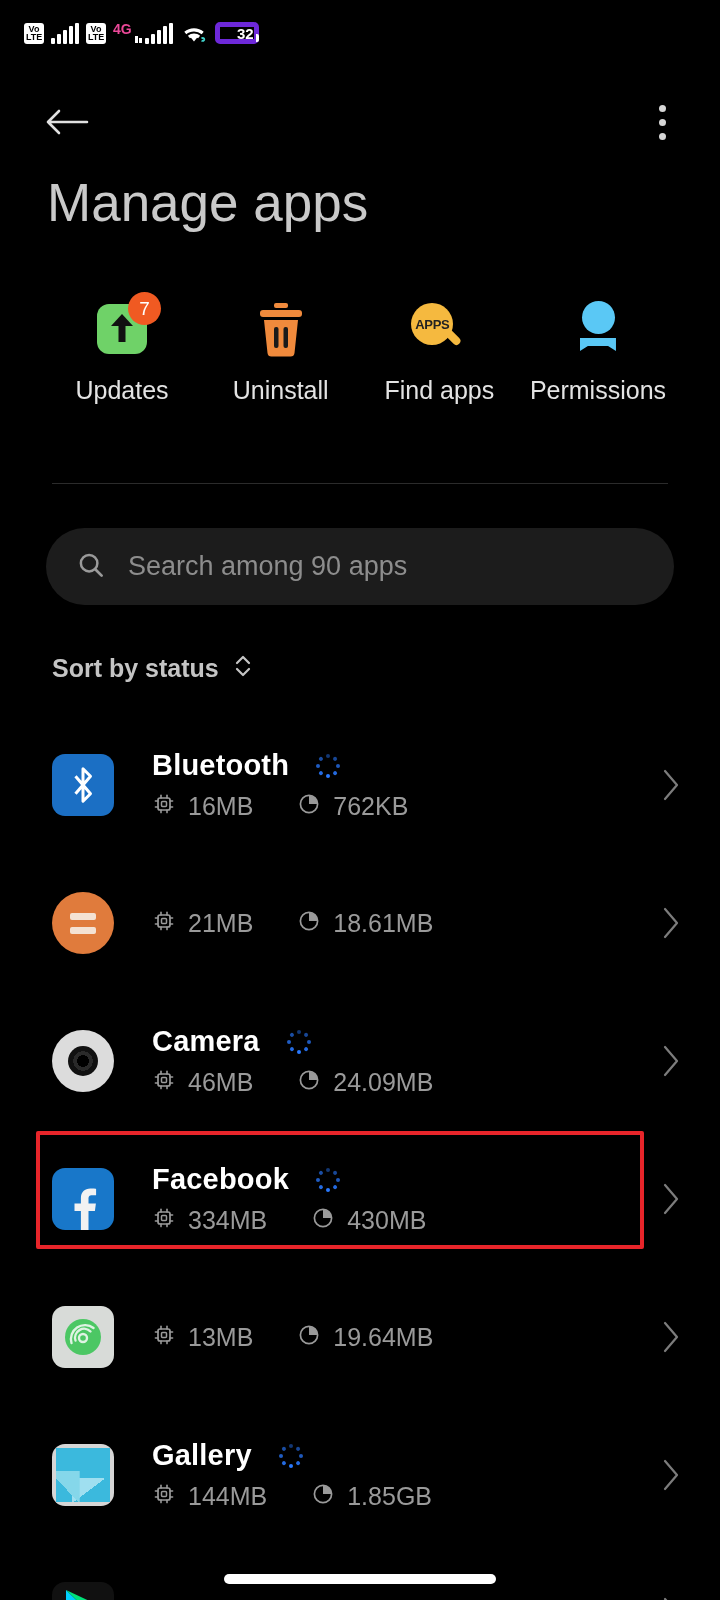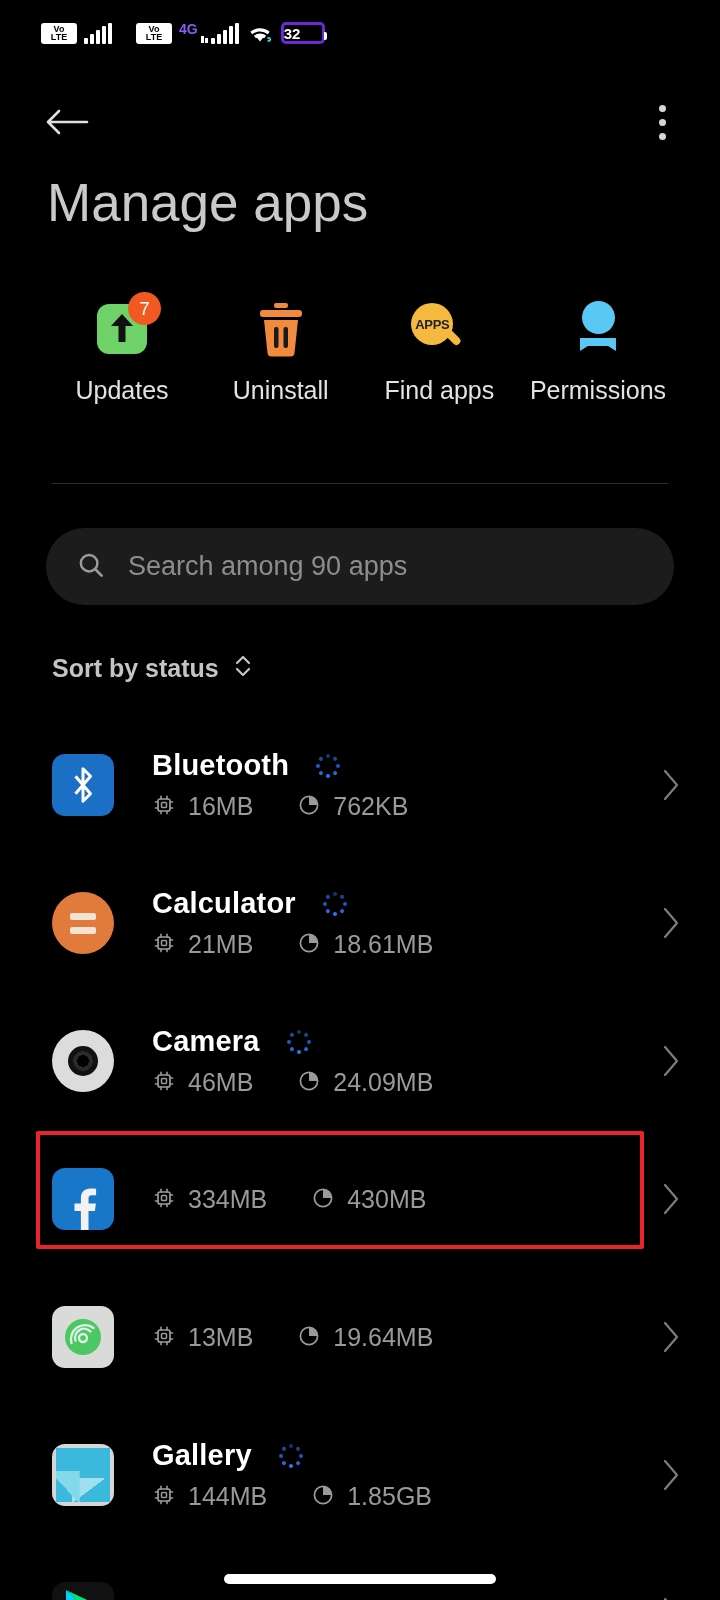--- a/index.html
+++ b/index.html
@@ -45,40 +45,40 @@
     border-left:4px solid transparent; border-right:4px solid transparent;
     border-bottom:5px solid #fff; transform:translateX(-50%);
   }
 
   .ic-gear { width:22px; height:22px; position:relative; }
   .ic-gear svg { display:block; }
 
   .ic-volte {
     background:#fff; color:#000; border-radius:3px;
     font-size:9px; font-weight:700; line-height:8.5px;
-    padding:2px 2px; text-align:center; width:36px;margin-left:17px;
+    padding:2px 2px; text-align:center; width:20px;
   }
   .bars { display:flex; align-items:flex-end; gap:2px; height:21px; }
   .bars i { width:4px; background:#fff; display:block; border-radius:1px; }
   .bars i:nth-child(1){height:6px;}
   .bars i:nth-child(2){height:10px;}
   .bars i:nth-child(3){height:14px;}
   .bars i:nth-child(4){height:18px;}
   .bars i:nth-child(5){height:21px;}
   .net-group { display:flex; align-items:flex-end; gap:3px; }
-  .gtxt { color:#8b5cf6; font-size:14px; font-weight:600; line-height:11px; margin-bottom:9px; }
+  .gtxt { color:#ec4899; font-size:14px; font-weight:600; line-height:11px; margin-bottom:9px; }
   .updown { display:flex; align-items:flex-end; gap:1px; margin-bottom:1px; }
   .updown i { width:3px; background:#fff; display:block; }
   .updown i:first-child{height:7px;}
   .updown i:last-child{height:5px;}
 
   .ic-wifi { width:28px; height:22px; position:relative; }
   .batt {
-    width:44px; height:22px; border:3px solid #6d28d9; border-radius:5px;
-    position:relative; display:flex; align-items:center; justify-content:flex-start;
+    width:44px; height:22px; border:5px solid #6d28d9; border-radius:5px;
+    position:relative; display:flex; align-items:center; justify-content:flex-end;
   }
   .batt::after {
     content:""; position:absolute; right:-5px; top:7px; width:3px; height:8px;
     background:#fff; border-radius:0 2px 2px 0;
   }
   .batt span { color:#fff; font-size:15px; font-weight:700; line-height:1; }
 
   
   .appbar {
     position:absolute; top:84px; left:0; width:720px; height:76px;
@@ -174,21 +174,21 @@
   .row {
     position:relative; height:138px; display:flex; align-items:center;
     padding:0 34px 0 52px;
   }
   .row-icon { width:62px; height:62px; flex:0 0 62px; margin-right:38px;
               display:flex; align-items:center; justify-content:center; }
   .row-main { flex:1 1 auto; display:flex; flex-direction:column; gap:10px; }
   .row-title { display:flex; align-items:center; gap:27px; }
   .row-name { color:#fff; font-size:29px; font-weight:700; letter-spacing:.2px; }
   .row-meta { display:flex; align-items:center; gap:44px; }
-  .meta { display:flex; align-items:flex-end; gap:12px; }
+  .meta { display:flex; align-items:flex-start; gap:12px; }
   .meta .mtxt { color:#9a9a9a; font-size:25px; font-weight:400; }
   .chev { width:30px; flex:0 0 30px; display:flex; align-items:center; justify-content:center; }
 
   
   .dotring { width:24px; height:24px; position:relative; display:block; }
   .dotring i {
     position:absolute; width:4px; height:4px; border-radius:50%;
     background:#2979ff; left:10px; top:0;
     transform-origin:2px 12px;
   }
@@ -423,33 +423,20 @@
     </div>
 
     <div class="row">
       <div class="row-icon">
         <div class="ai ai-calc">
             <i></i>
             <i></i>
           </div>
       </div>
       <div class="row-main">
-        <div class="row-title">
-          <div class="row-name">Calculator</div>
-          <span class="dotring">
-              <i style="transform: rotate(0deg); opacity: 0.45;"></i>
-              <i style="transform: rotate(45deg); opacity: 0.59;"></i>
-              <i style="transform: rotate(90deg); opacity: 0.73;"></i>
-              <i style="transform: rotate(135deg); opacity: 0.87;"></i>
-              <i style="transform: rotate(180deg); opacity: 1;"></i>
-              <i style="transform: rotate(225deg); opacity: 0.88;"></i>
-              <i style="transform: rotate(270deg); opacity: 0.76;"></i>
-              <i style="transform: rotate(315deg); opacity: 0.64;"></i>
-            </span>
-        </div>
         <div class="row-meta">
           <div class="meta">
             <span>
               <svg width="24" height="24" viewBox="0 0 24 24">
                 <rect x="6" y="6" width="12" height="12" rx="2" fill="none" stroke="#9a9a9a" stroke-width="1.7"></rect>
                 <rect x="9.5" y="9.5" width="5" height="5" rx="1" fill="none" stroke="#9a9a9a" stroke-width="1.5"></rect>
                 <g stroke="#9a9a9a" stroke-width="1.6" stroke-linecap="round">
                   <line x1="9" y1="3.4" x2="9" y2="6"></line>
                     <line x1="15" y1="3.4" x2="15" y2="6"></line>
                   <line x1="9" y1="18" x2="9" y2="20.6"></line>
@@ -541,20 +528,33 @@
 
     <div class="row">
       <div class="row-icon">
         <div class="ai ai-fb">
           <svg width="34" height="46" viewBox="0 0 34 46">
             <path fill="#f2f2f2" d="M22.5 46V27h6.4l1-7.4h-7.4v-4.7c0-2.1.6-3.6 3.7-3.6h3.9V4.7c-.7-.1-3-.3-5.7-.3-5.7 0-9.5 3.4-9.5 9.8v5.4H8.5V27h6.4v19h7.6z"></path>
           </svg>
         </div>
       </div>
       <div class="row-main">
+        <div class="row-title">
+          <div class="row-name">Facebook</div>
+          <span class="dotring">
+              <i style="transform: rotate(0deg); opacity: 0.45;"></i>
+              <i style="transform: rotate(45deg); opacity: 0.59;"></i>
+              <i style="transform: rotate(90deg); opacity: 0.73;"></i>
+              <i style="transform: rotate(135deg); opacity: 0.87;"></i>
+              <i style="transform: rotate(180deg); opacity: 1;"></i>
+              <i style="transform: rotate(225deg); opacity: 0.88;"></i>
+              <i style="transform: rotate(270deg); opacity: 0.76;"></i>
+              <i style="transform: rotate(315deg); opacity: 0.64;"></i>
+            </span>
+        </div>
         <div class="row-meta">
           <div class="meta">
             <span>
               <svg width="24" height="24" viewBox="0 0 24 24">
                 <rect x="6" y="6" width="12" height="12" rx="2" fill="none" stroke="#9a9a9a" stroke-width="1.7"></rect>
                 <rect x="9.5" y="9.5" width="5" height="5" rx="1" fill="none" stroke="#9a9a9a" stroke-width="1.5"></rect>
                 <g stroke="#9a9a9a" stroke-width="1.6" stroke-linecap="round">
                   <line x1="9" y1="3.4" x2="9" y2="6"></line>
                     <line x1="15" y1="3.4" x2="15" y2="6"></line>
                   <line x1="9" y1="18" x2="9" y2="20.6"></line>

